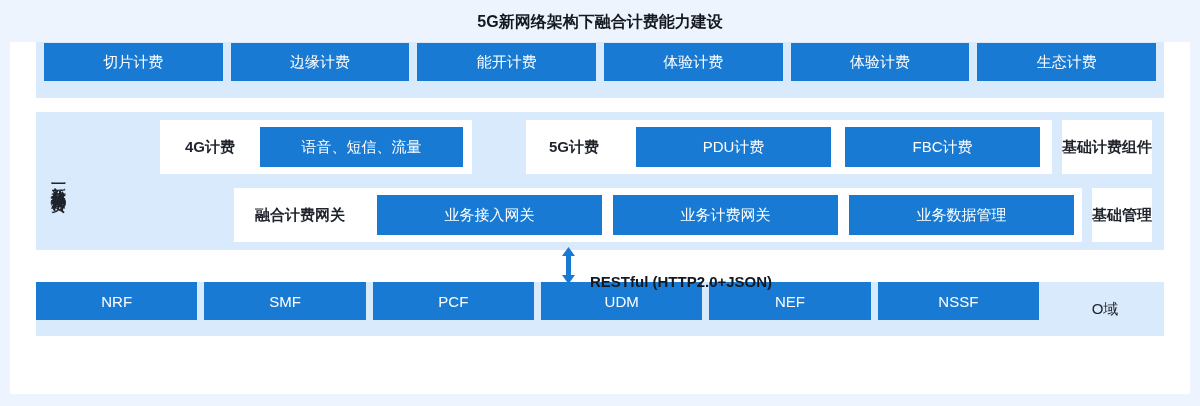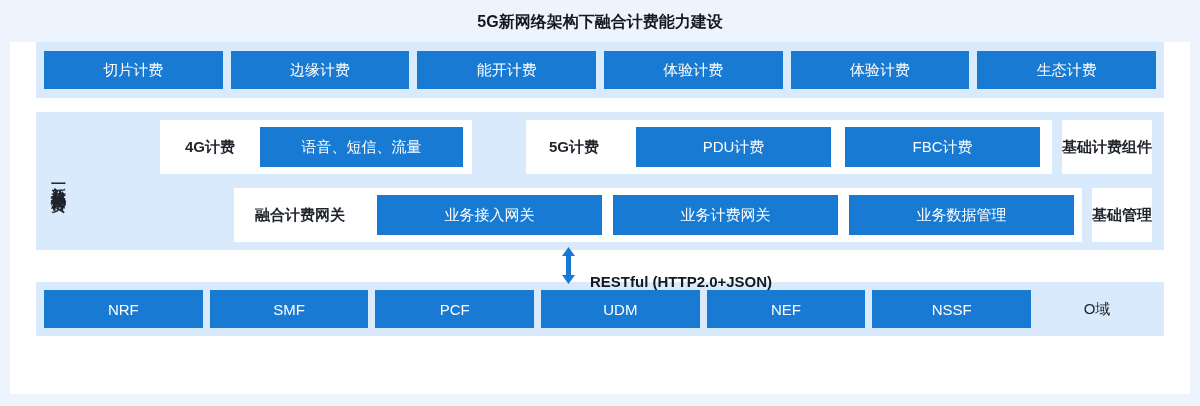--- a/index.html
+++ b/index.html
@@ -27,21 +27,21 @@
     font-size:16px;font-weight:600;color:#1b1f27;
   }
   .band{
     margin:0 26px;
     background:#D9EAFC;
     box-sizing:border-box;
   }
   .band-top{
     height:56px;
     display:flex;gap:8px;
-    padding:9px 8px;
+    padding:1px 8px;
   }
   .chip{
     background:#187AD2;
     color:#ffffff;
     display:flex;align-items:center;justify-content:center;
     font-size:15px;font-weight:400;
   }
   .band-top .chip{flex:1;height:38px;}
   .band-middle{
     margin-top:14px;
@@ -90,21 +90,20 @@
   }
   .rest-label{
     position:absolute;left:580px;top:16px;
     line-height:32px;
     font-size:15px;font-weight:600;color:#14181f;
     white-space:nowrap;
   }
   .band-bottom{
     height:54px;
     display:flex;gap:7px;
-    padding:8px;
   }
   .band-bottom .chip{flex:1;height:38px;}
   .domain-label{
     flex:0 0 118px;
     display:flex;align-items:center;justify-content:center;
     font-size:15px;font-weight:500;color:#1f232b;
   }
 </style>
 </head>
 <body>

